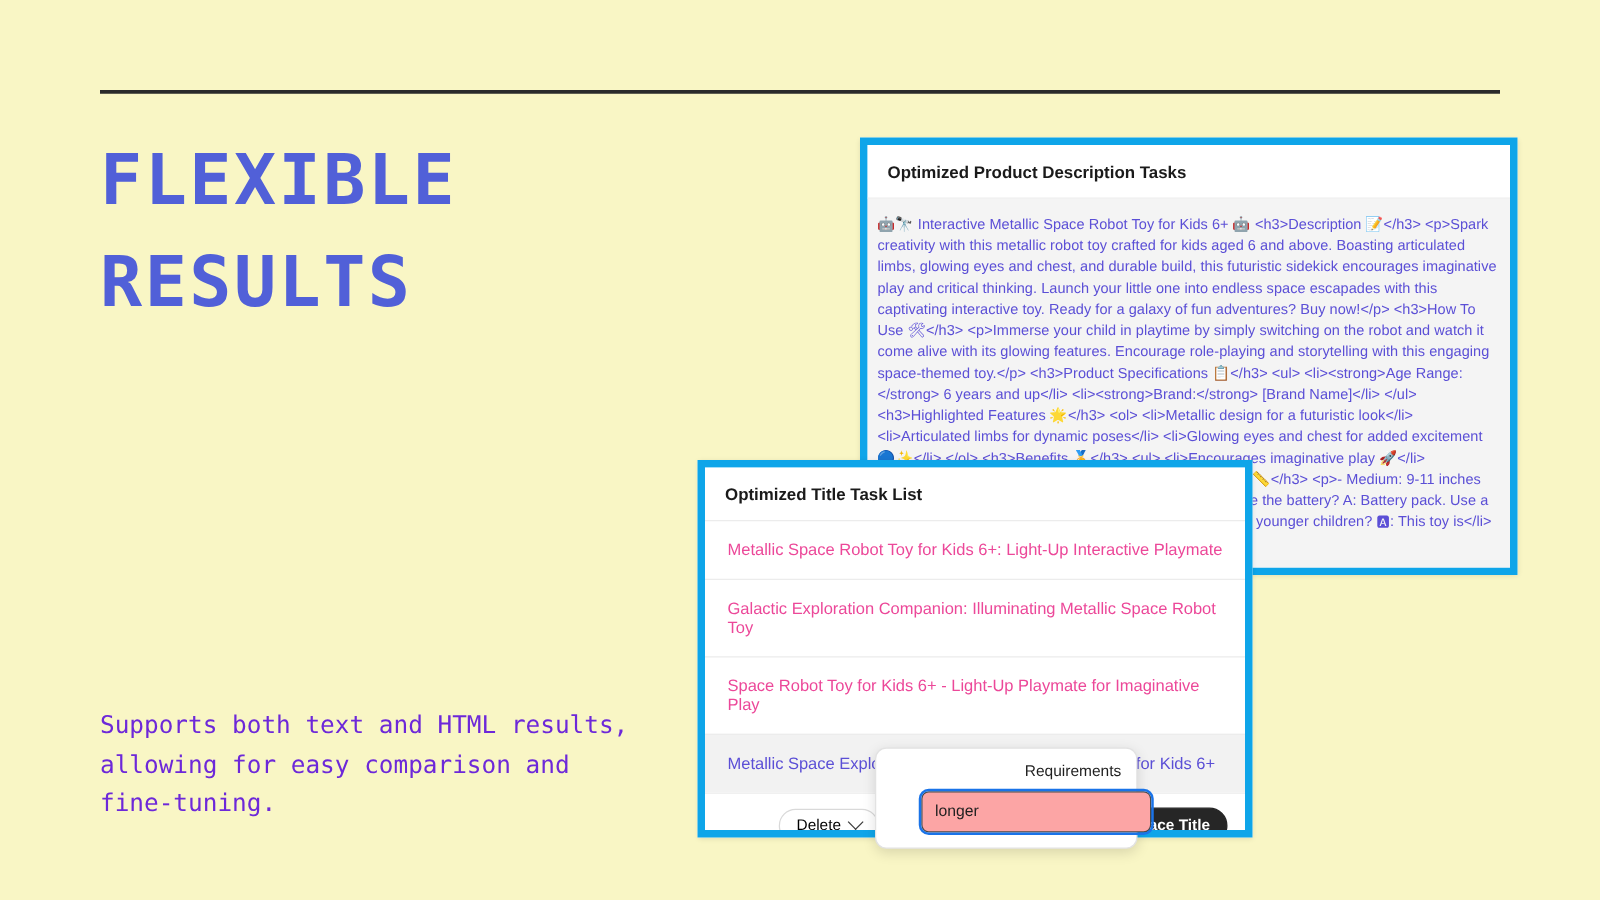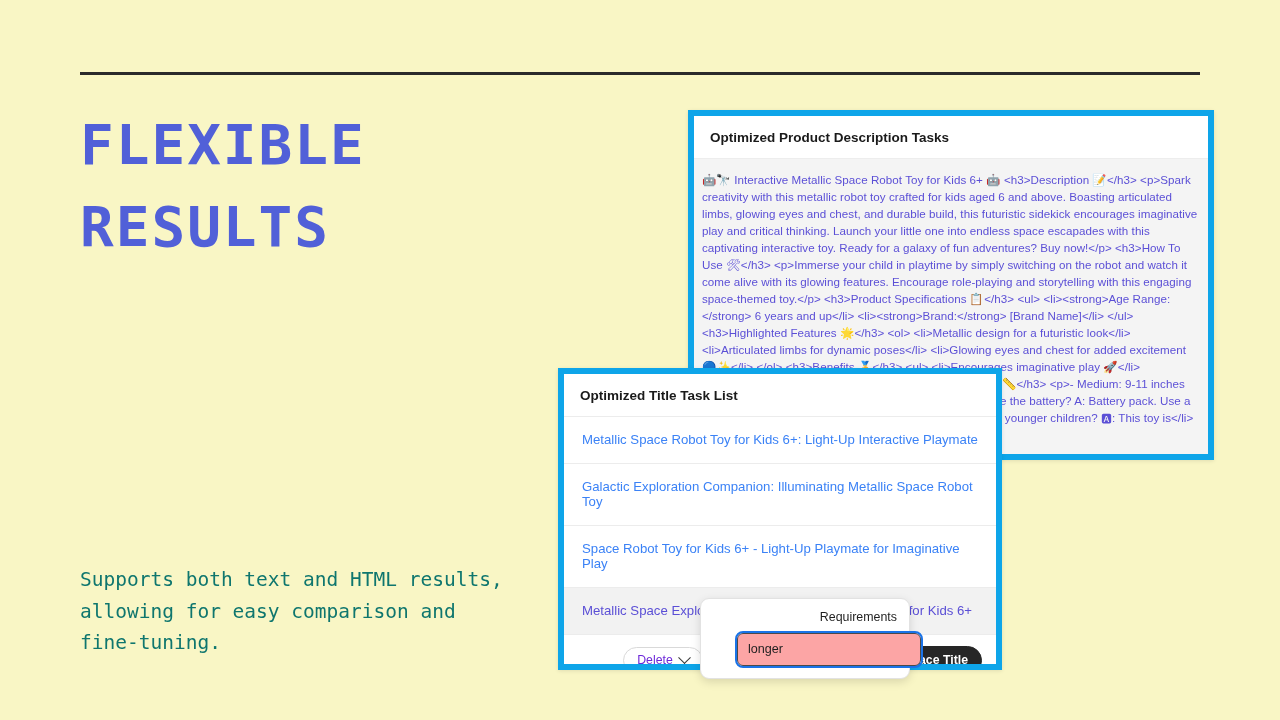--- a/index.html
+++ b/index.html
@@ -38,21 +38,21 @@
     white-space: pre-line;
   }
   #subcopy {
     position: absolute;
     left: 80px;
     top: 564px;
     width: 440px;
     font-family: "DejaVu Sans Mono", "Liberation Mono", monospace;
     font-size: 19.5px;
     line-height: 1.62;
-    color: #0f766e;
+    color: #6d28d9;
   }
 
   
   .panel {
     position: absolute;
     background: #ffffff;
     border: 6px solid #0ea5e9;
     box-shadow: 0 1px 4px rgba(0,0,0,0.10);
     overflow: hidden;
   }
@@ -92,21 +92,21 @@
     left: 558px;
     top: 368px;
     width: 432px;
     height: 290px;
     z-index: 2;
   }
   #title-panel .panel-header { border-bottom: none; }
   .title-row {
     padding: 15px 18px 16px 18px;
     font-size: 13.2px;
-    color: #3b82f6;
+    color: #ec4899;
     border-top: 1px solid #ececec;
     background: #ffffff;
   }
   .title-row.selected {
     background: #F2F2F2;
     color: #5B4FD6;
   }
 
   
   #title-toolbar {
@@ -120,21 +120,21 @@
   }
   .tb-btn {
     display: inline-flex;
     align-items: center;
     gap: 7px;
     border: 1px solid #d9d9d9;
     background: #ffffff;
     border-radius: 16px;
     padding: 5px 13px 6px 13px;
     font-size: 12.3px;
-    color: #6d28d9;
+    color: #000000;
     font-family: "Liberation Sans", sans-serif;
     white-space: nowrap;
     cursor: pointer;
   }
   .tb-btn.muted { background: #F7F7F7; border-color: #e3e3e3; }
   .tb-btn.primary {
     background: #262626;
     border-color: #262626;
     color: #ffffff;
     font-weight: 600;

